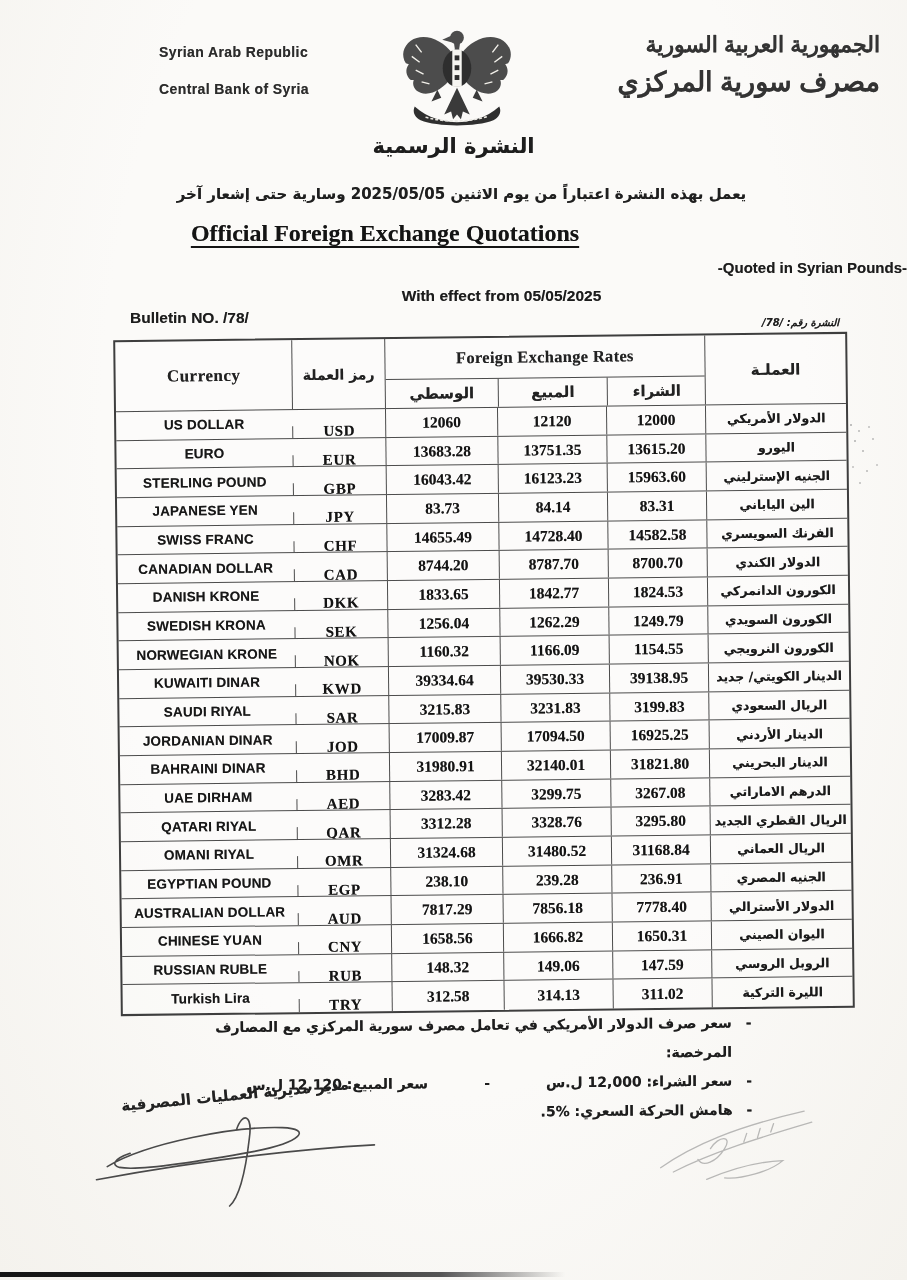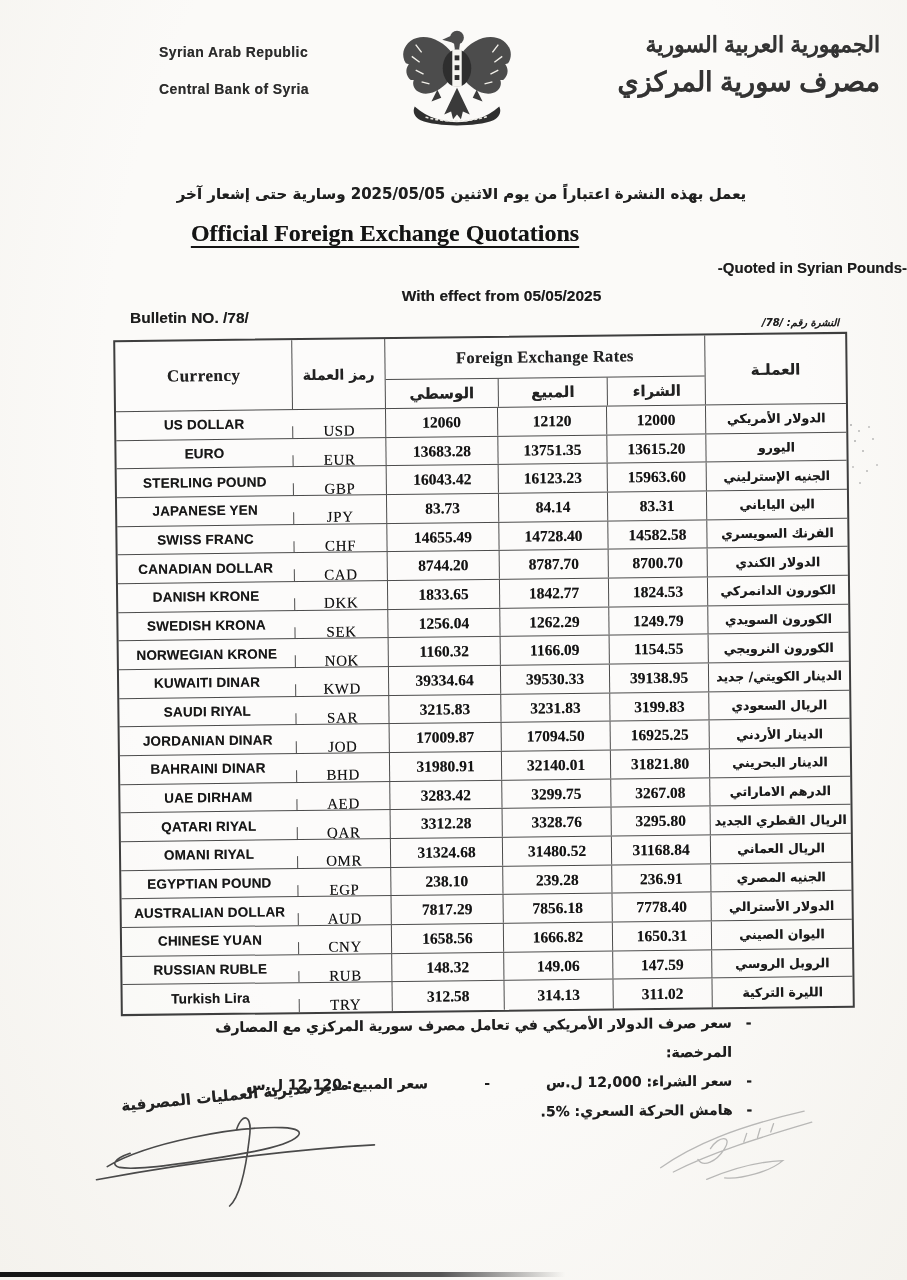--- a/index.html
+++ b/index.html
@@ -49,21 +49,21 @@
   .th-rates{display:flex;flex-direction:column;}
   .th-rates-title{height:41px;display:flex;align-items:center;justify-content:center;border-bottom:1.4px solid #4a4a4a;font-family:"Liberation Serif", serif;font-weight:700;font-size:16.5px;letter-spacing:.3px;}
   .th-rates-sub{display:grid;grid-template-columns:112px 109px 99px;flex:1;}
   .th-rates-sub>div{display:flex;align-items:center;justify-content:center;font-weight:700;font-size:15px;direction:rtl;border-left:1.4px solid #4a4a4a;}
   .th-rates-sub>div:first-child{border-left:none;}
   .fx-row{display:grid;grid-template-columns:176px 93px 112px 109px 99px 141px;height:28.68px;border-bottom:1.3px solid #4c4c4c;}
   .fx-tbody .fx-row:last-child{border-bottom:none;}
   .cell{display:flex;align-items:center;justify-content:center;border-left:1.3px solid #4c4c4c;overflow:hidden;}
   .cell:first-child{border-left:none;}
   .c-en{font-weight:700;font-size:13.5px;letter-spacing:.2px;color:#171717;}
-  .c-code{font-family:"Liberation Serif", serif;font-weight:400;font-size:15px;letter-spacing:.6px;color:#141414;margin-top:16px;}
+  .c-code{font-family:"Liberation Serif", serif;font-weight:700;font-size:15px;letter-spacing:.6px;color:#141414;margin-top:16px;}
   .c-num{font-family:"Liberation Serif", serif;font-weight:700;font-size:15.5px;color:#141414;}
   .c-arname{font-family:"DejaVu Sans", sans-serif;font-weight:700;font-size:12.5px;direction:rtl;color:#1a1a1a;}
 
   
   .notes{position:absolute;right:115px;top:1011px;width:640px;direction:rtl;font-family:"DejaVu Sans", sans-serif;font-weight:700;font-size:14px;color:#1d1d1d;transform:rotate(-0.5deg);}
   .note-line{display:flex;align-items:baseline;line-height:29px;padding-right:40px;gap:14px;}
   .note-sep{margin:0 42px;}
 
   
   .sig-block{position:absolute;left:95px;top:1086px;width:280px;transform:rotate(-5.5deg);}
@@ -116,20 +116,21 @@
 
       <path d="M17,85 C30,97 48,101 60,101 C72,101 90,97 103,85 C106,91 102,97 97,99 C80,106 40,106 23,99 C18,97 14,91 17,85 Z" fill="#2f2f2f"></path>
       <path d="M28,96 Q60,104 92,95" stroke="#e9e7e1" stroke-width="1.6" fill="none" stroke-dasharray="3 2"></path>
     </svg>
 
     <div class="org-ar">
       <div class="l1">الجمهورية العربية السورية</div>
       <div class="l2">مصرف سورية المركزي</div>
     </div>
 
+    <div class="title-ar ar">النشرة الرسمية</div>
     <div class="eff-ar ar">يعمل بهذه النشرة اعتباراً من يوم الاثنين 2025/05/05 وسارية حتى إشعار آخر</div>
     <div class="title-en">Official Foreign Exchange Quotations</div>
     <div class="subtitle-en">-Quoted in Syrian Pounds-</div>
     <div class="effect-en">With effect from 05/05/2025</div>
     <div class="bulletin-en">Bulletin NO. /78/</div>
     <div class="bulletin-ar ar">
       <span>النشرة رقم:</span>
       <span dir="ltr">/78/</span>
     </div>
 

